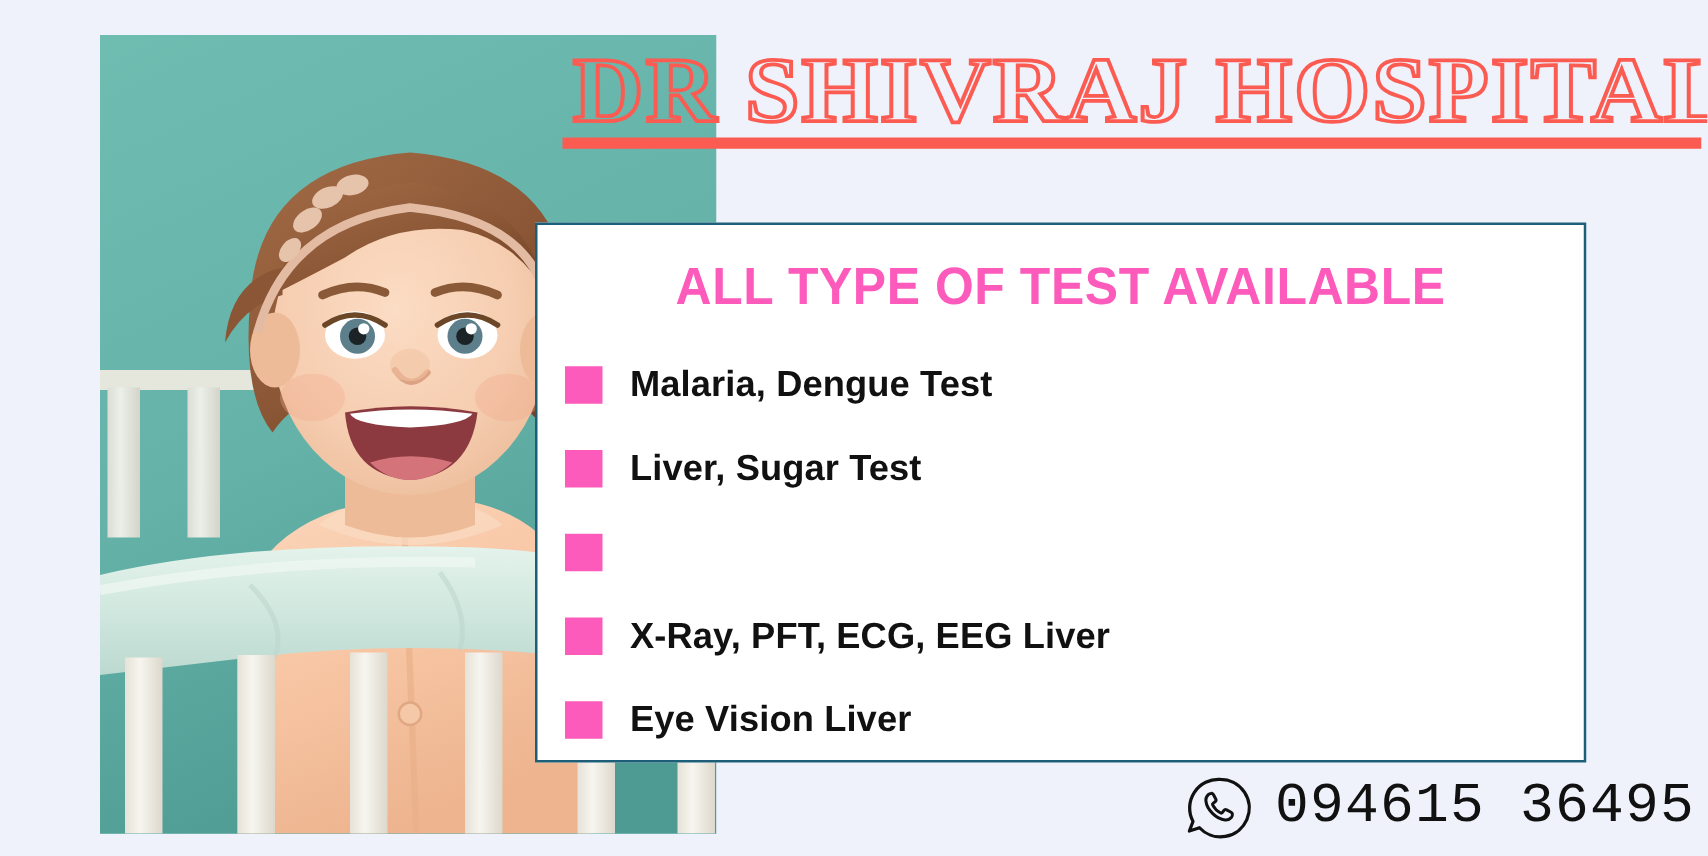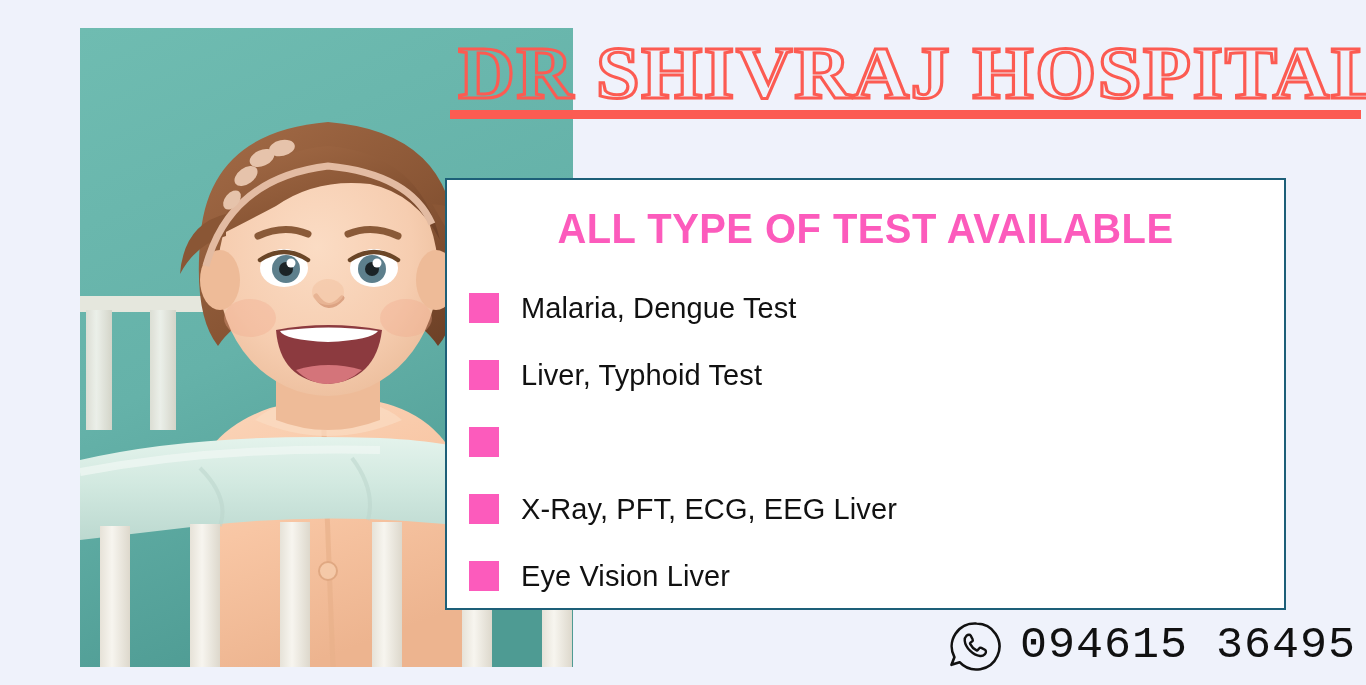--- a/index.html
+++ b/index.html
@@ -62,21 +62,21 @@
     left: 16px;
     top: 76px;
     width: 911px;
     height: 9px;
     background: #fc5b52;
   }
 
   
   #info-card {
     position: absolute;
-    left: 445px;
+    left: 428px;
     top: 178px;
     width: 841px;
     height: 432px;
     background: #ffffff;
     border: 2px solid #1d5f78;
     box-sizing: border-box;
   }
   #card-heading {
     margin: 0;
     padding: 26px 0 0 0;
@@ -104,21 +104,21 @@
   .bullet {
     width: 30px;
     height: 30px;
     background: #fc5bbc;
     flex: 0 0 30px;
     margin-right: 22px;
   }
   .test-label {
     color: #111111;
     font-family: "Liberation Sans", sans-serif;
-    font-weight: normal;
+    font-weight: bold;
     font-size: 29px;
     line-height: 32px;
     letter-spacing: 0.1px;
     white-space: nowrap;
   }
 
   
   #contact-row {
     position: absolute;
     left: 946px;
@@ -274,21 +274,21 @@
 
   <div id="info-card">
     <h2 id="card-heading">ALL TYPE OF TEST AVAILABLE</h2>
     <ul id="test-list">
       <li class="test-item">
         <span class="bullet"></span>
         <span class="test-label">Malaria, Dengue Test</span>
       </li>
       <li class="test-item">
         <span class="bullet"></span>
-        <span class="test-label">Liver, Typhoid Test</span>
+        <span class="test-label">Liver, Sugar Test</span>
       </li>
       <li class="test-item">
         <span class="bullet"></span>
       </li>
       <li class="test-item">
         <span class="bullet"></span>
         <span class="test-label">X-Ray, PFT, ECG, EEG Liver</span>
       </li>
       <li class="test-item">
         <span class="bullet"></span>

